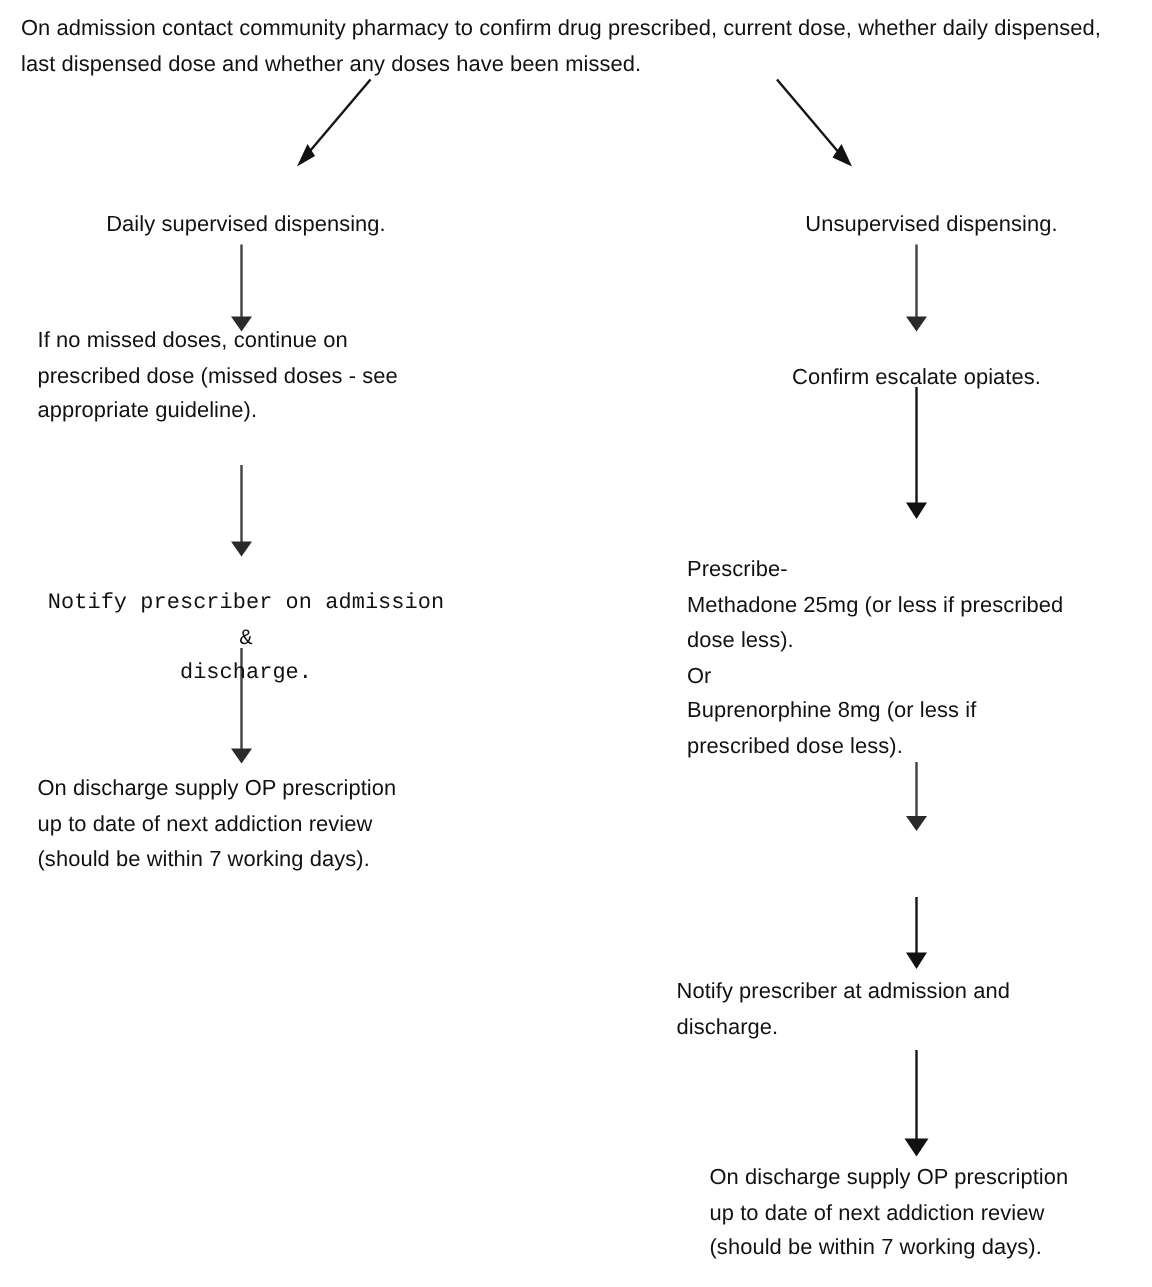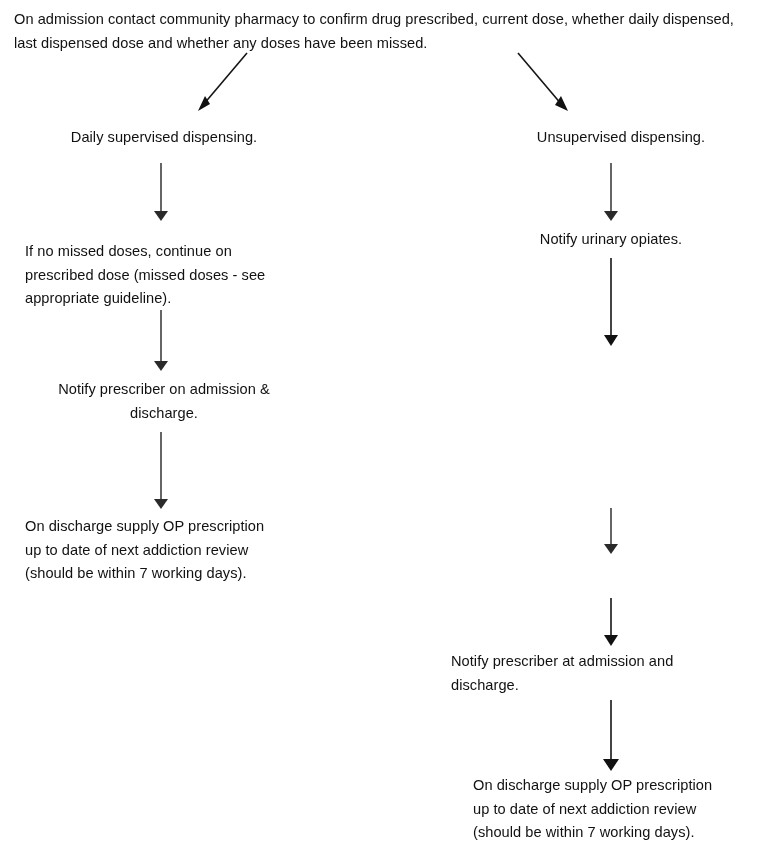--- a/index.html
+++ b/index.html
@@ -21,21 +21,21 @@
   }
   .node {
     position: absolute;
     font-size: 14.6px;
     line-height: 23.5px;
     color: #111111;
     white-space: pre-line;
     letter-spacing: 0.05px;
   }
   .node.left-align  { text-align: left; }
-  .node.center-align { text-align: center; }
+  .node.center-align { text-align: center; margin-top: 13px; }
 
   
   #intro {
     left: 14px;
     top: 8px;
     width: 744px;
     text-align: left;
   }
 
   
@@ -111,35 +111,41 @@
     </g>
 
     <g>
       <line class="arrow-line dark" x1="611" y1="700" x2="611" y2="760"></line>
       <polygon class="arrow-head" points="603,759 619,759 611,771"></polygon>
     </g>
   </svg>
 
   <div class="node center-align" style="left:25px; top:126px; width:278px;">Daily supervised dispensing.</div>
 
-  <div class="node left-align" style="left:25px; top:240px; width:320px;">If no missed doses, continue on
+  <div class="node left-align" style="left:25px; top:216px; width:320px;">If no missed doses, continue on
 prescribed dose (missed doses - see
 appropriate guideline).</div>
 
-  <div class="node center-align" style="left:25px; top:378px; width:278px;">Notify prescriber on admission &amp;
+  <div class="node center-align" style="left:25px; top:378px; width:278px;font-family:Liberation Mono, monospace;">Notify prescriber on admission &amp;
 discharge.</div>
 
   <div class="node left-align" style="left:25px; top:515px; width:330px;">On discharge supply OP prescription
 up to date of next addiction review
 (should be within 7 working days).</div>
 
   <div class="node center-align" style="left:480px; top:126px; width:282px;">Unsupervised dispensing.</div>
 
-  <div class="node center-align" style="left:470px; top:228px; width:282px;">Notify urinary opiates.</div>
+  <div class="node center-align" style="left:470px; top:228px; width:282px;">Confirm escalate opiates.</div>
 
+  <div class="node left-align" style="left:458px; top:369px; width:300px;">Prescribe-
+Methadone 25mg (or less if prescribed
+dose less).
+Or
+Buprenorphine 8mg (or less if
+prescribed dose less).</div>
 
 
   <div class="node left-align" style="left:451px; top:650px; width:290px;">Notify prescriber at admission and
 discharge.</div>
 
   <div class="node left-align" style="left:473px; top:774px; width:290px;">On discharge supply OP prescription
 up to date of next addiction review
 (should be within 7 working days).</div>
 
 </div>

